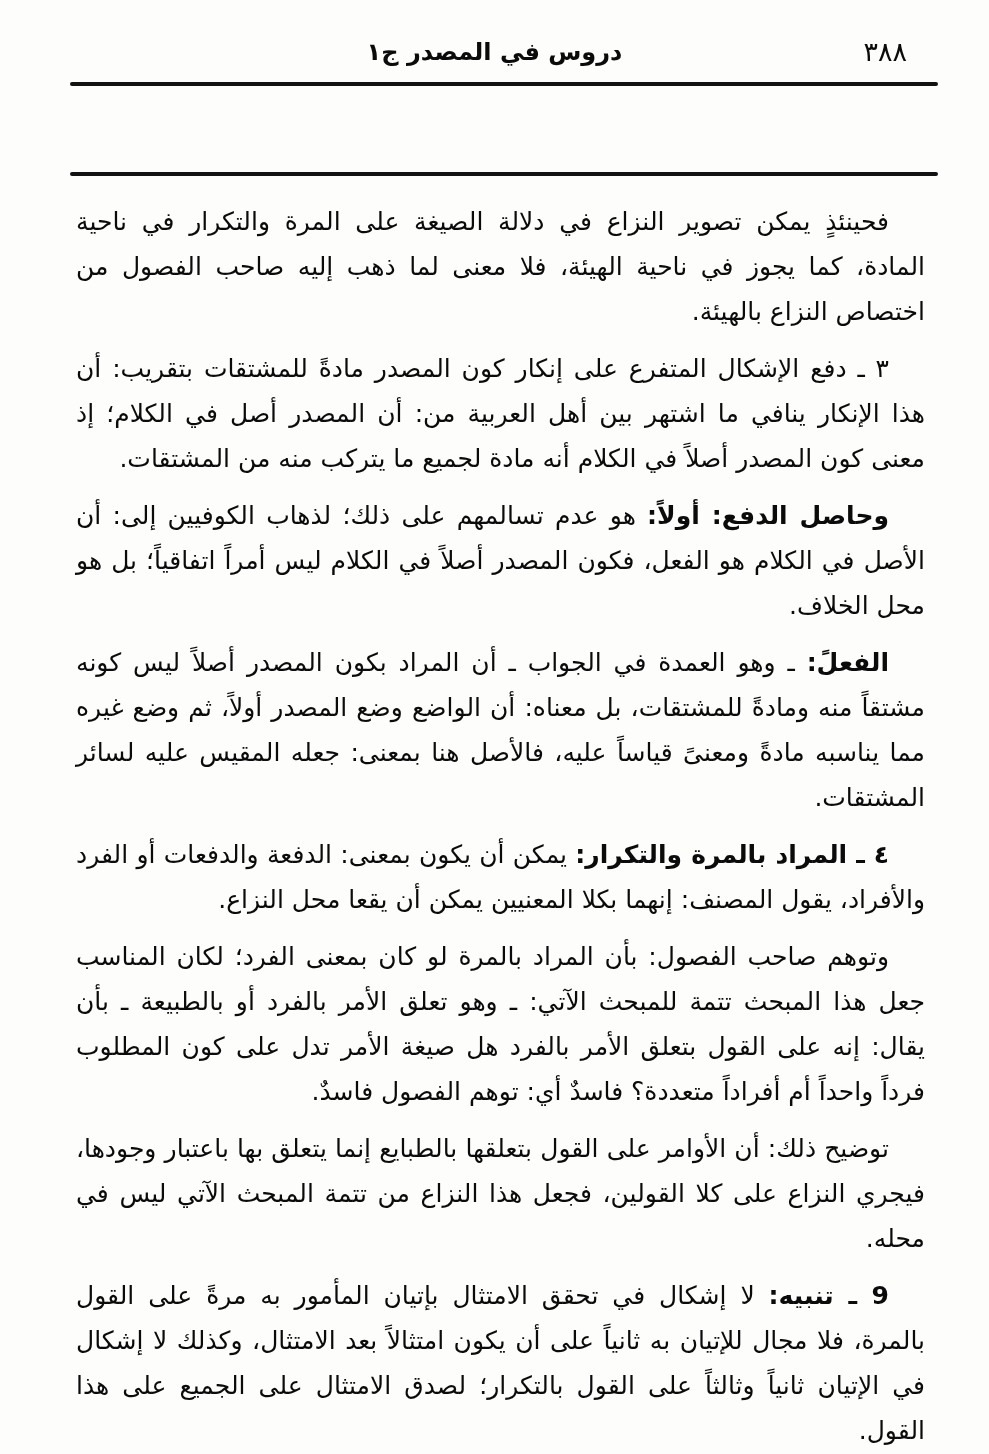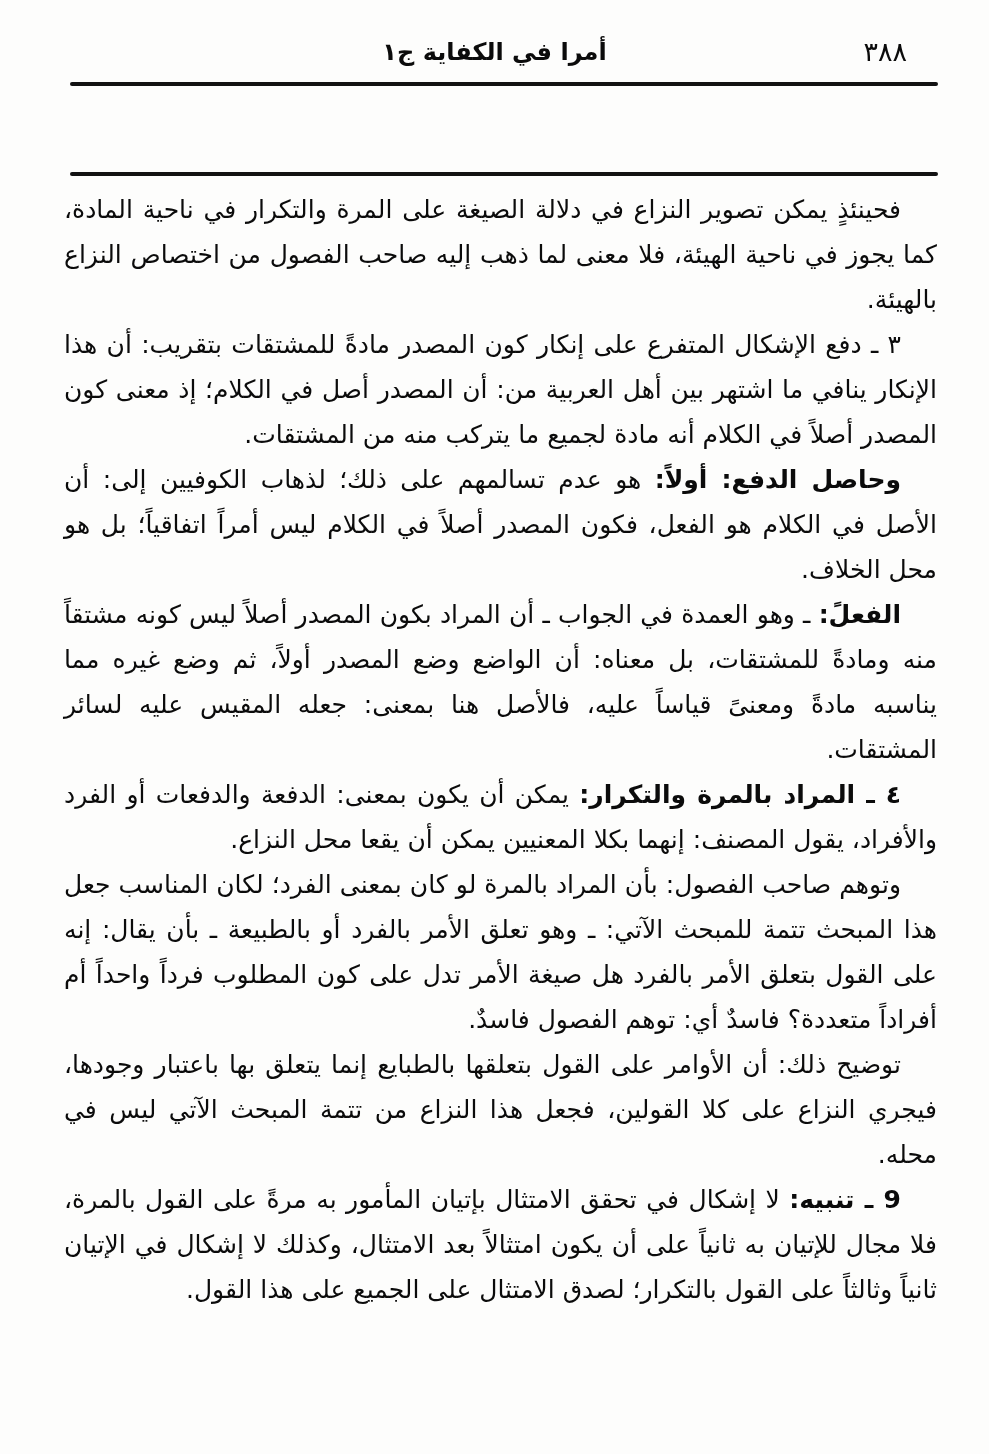--- a/index.html
+++ b/index.html
@@ -21,30 +21,30 @@
     text-align:center;font-size:24px;font-weight:bold;
   }
   .rule{position:absolute;left:70px;width:868px;height:4px;background:#121212;border-radius:2px;}
   .rule-header{top:82px;}
   .rule-body{top:172px;}
   .body-text{
     position:absolute;top:187px;right:52px;left:64px;
     font-size:25px;line-height:45px;
     text-align:justify;text-justify:inter-word;
   }
-  .para{margin:0;text-indent:36px;}
+  .para{margin:12px;text-indent:36px;}
   .lead{font-weight:bold;}
 </style>
 </head>
 <body>
 
 <div class="page">
 
   <div class="hdr-num">٣٨٨</div>
-  <div class="hdr-title">أمرا في الكفاية ج١</div>
+  <div class="hdr-title">دروس في المصدر ج١</div>
 
   <div class="rule rule-header"></div>
   <div class="rule rule-body"></div>
 
   <div class="body-text">
     <p class="para"><span class="lead"></span><span>فحينئذٍ يمكن تصوير النزاع في دلالة الصيغة على المرة والتكرار في ناحية المادة، كما يجوز في ناحية الهيئة، فلا معنى لما ذهب إليه صاحب الفصول من اختصاص النزاع بالهيئة.</span></p>
     <p class="para"><span class="lead"></span><span>٣ ـ دفع الإشكال المتفرع على إنكار كون المصدر مادةً للمشتقات بتقريب: أن هذا الإنكار ينافي ما اشتهر بين أهل العربية من: أن المصدر أصل في الكلام؛ إذ معنى كون المصدر أصلاً في الكلام أنه مادة لجميع ما يتركب منه من المشتقات.</span></p>
     <p class="para"><span class="lead">وحاصل الدفع: أولاً:</span><span> هو عدم تسالمهم على ذلك؛ لذهاب الكوفيين إلى: أن الأصل في الكلام هو الفعل، فكون المصدر أصلاً في الكلام ليس أمراً اتفاقياً؛ بل هو محل الخلاف.</span></p>
     <p class="para"><span class="lead">الفعلً:</span><span> ـ وهو العمدة في الجواب ـ أن المراد بكون المصدر أصلاً ليس كونه مشتقاً منه ومادةً للمشتقات، بل معناه: أن الواضع وضع المصدر أولاً، ثم وضع غيره مما يناسبه مادةً ومعنىً قياساً عليه، فالأصل هنا بمعنى: جعله المقيس عليه لسائر المشتقات.</span></p>
     <p class="para"><span class="lead">٤ ـ المراد بالمرة والتكرار:</span><span> يمكن أن يكون بمعنى: الدفعة والدفعات أو الفرد والأفراد، يقول المصنف: إنهما بكلا المعنيين يمكن أن يقعا محل النزاع.</span></p>

